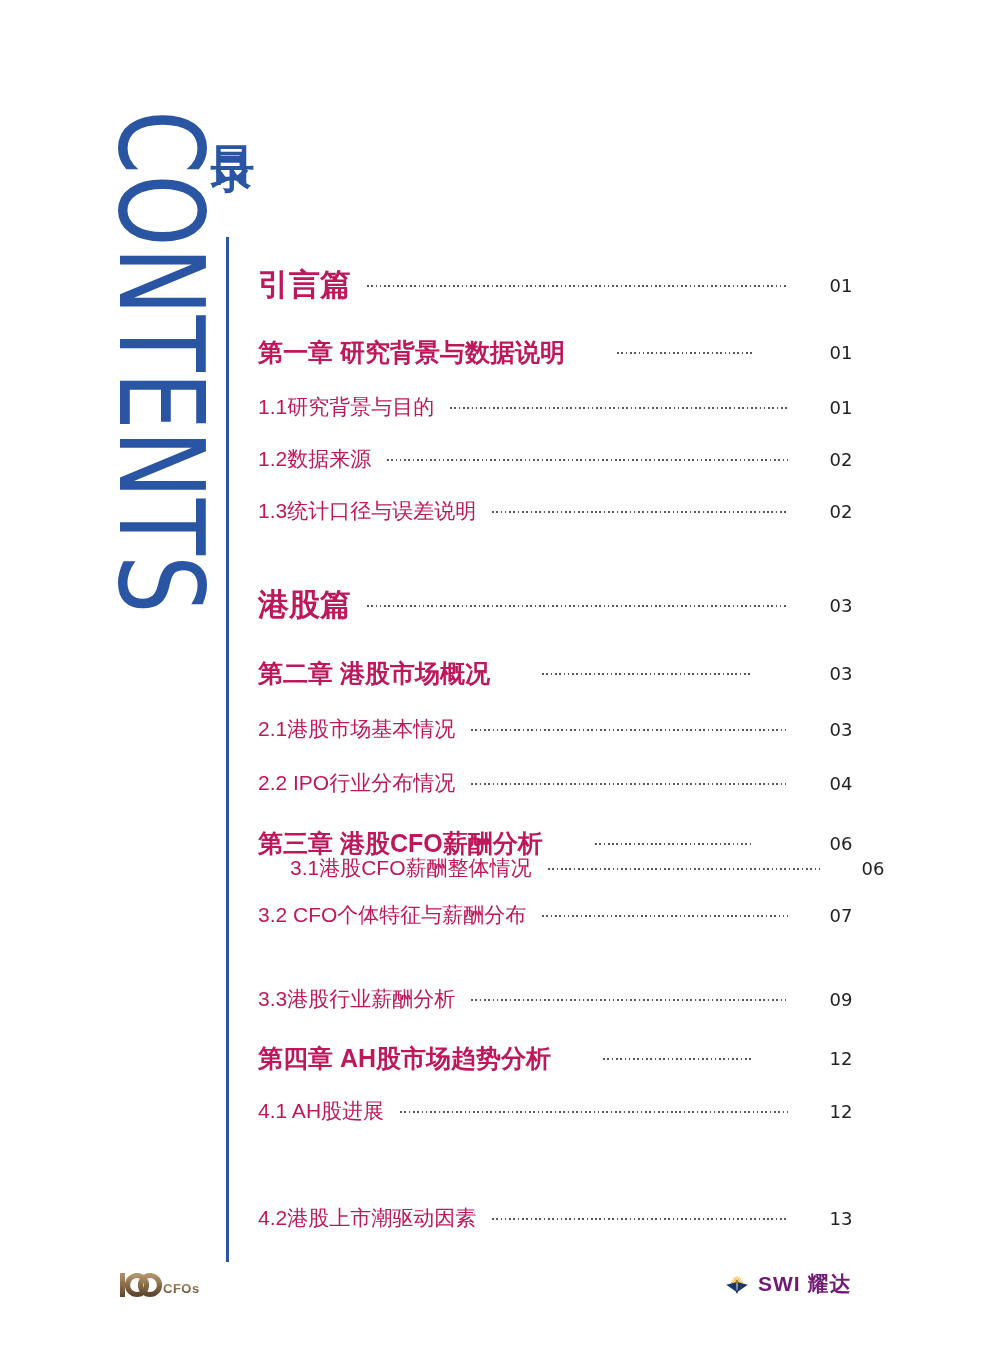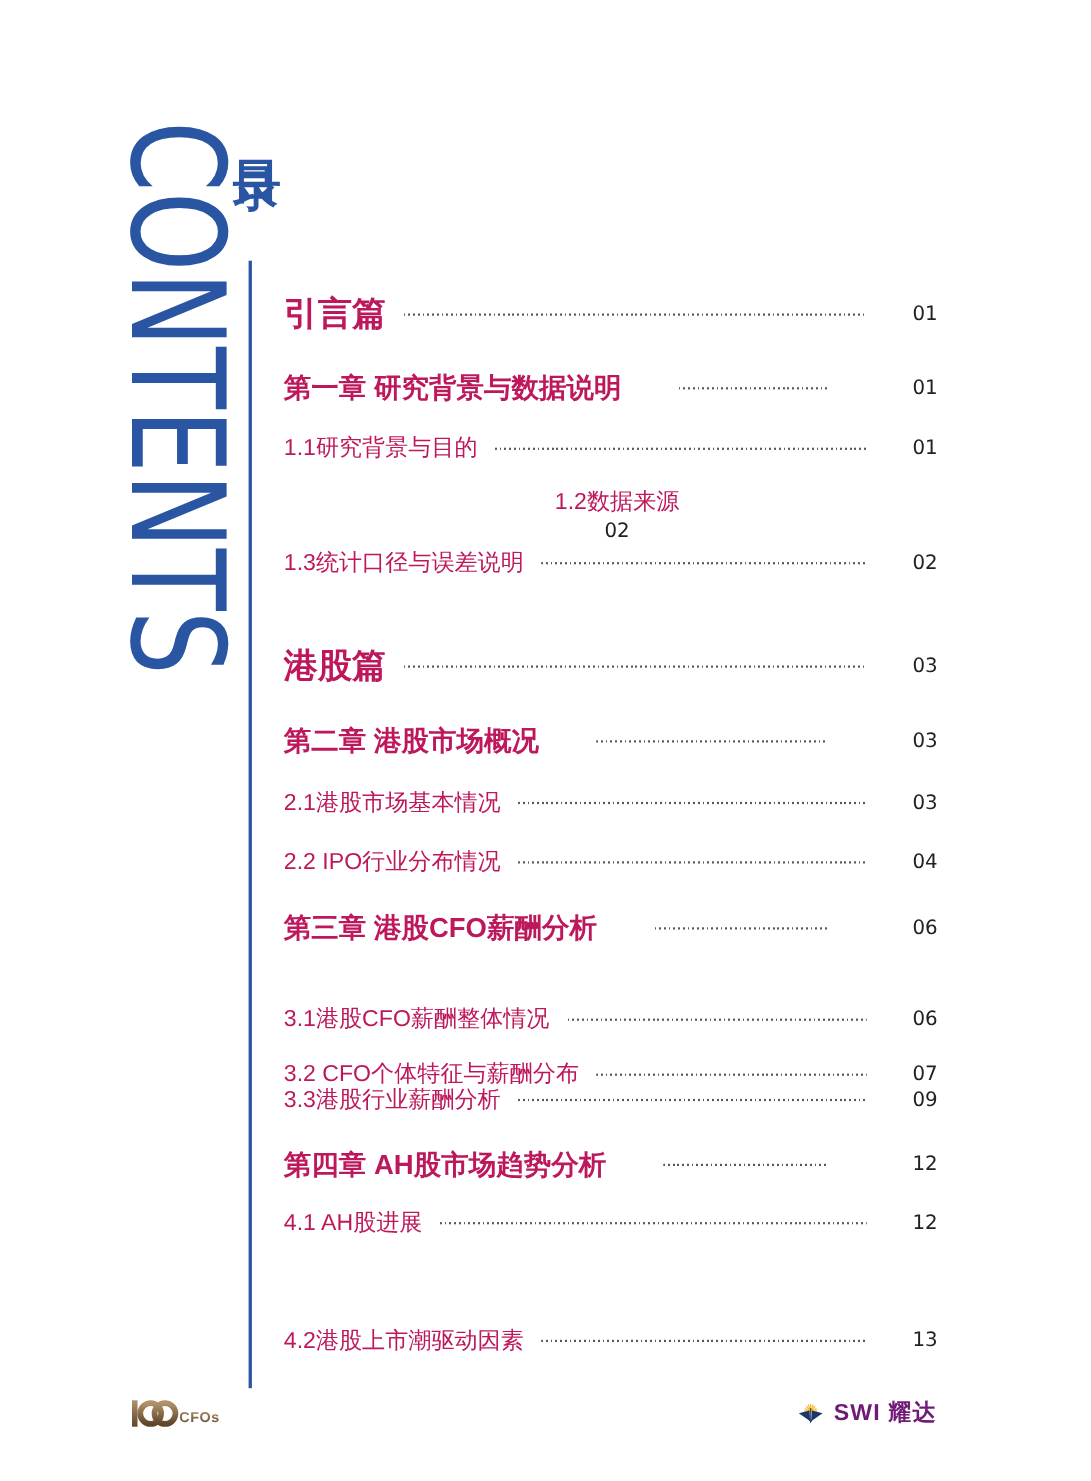--- a/index.html
+++ b/index.html
@@ -49,23 +49,23 @@
     font-family:"DejaVu Sans",sans-serif;
   }
   .toc-row.section { height:44px; }
   .toc-row.section .label { font-size:31px; font-weight:700; }
   .toc-row.chapter { height:38px;gap:36px; }
   .toc-row.chapter .label { font-size:25px; font-weight:700; }
   .toc-row.sub { height:34px; }
   .toc-row.sub .label { font-size:21px; font-weight:500; }
 
   .r0  { top:263px; }  .r1  { top:333px; }  .r2  { top:390px; }
-  .r3  { top:442px;flex-direction:column; }  .r4  { top:494px; }  .r5  { top:583px; }
+  .r3  { top:442px; }  .r4  { top:494px; }  .r5  { top:583px; }
   .r6  { top:654px; }  .r7  { top:712px; }  .r8  { top:766px; }
-  .r9  { top:824px; }  .r10 { top:909px; }  .r11 { top:959px; }
+  .r9  { top:824px; }  .r10 { top:851px;margin-left:32px; }  .r11 { top:898px; }
   .r12 { top:982px; }  .r13 { top:1039px; } .r14 { top:1094px; }
   .r15 { top:1201px; }
 
   
   .logo-100cfos { position:absolute; left:116px; top:1266px; width:100px; height:40px; }
   .logo-swi {
     position:absolute; left:725px; top:1270px;
     display:flex; align-items:center; gap:9px;
   }
   .logo-swi .swi-text {

